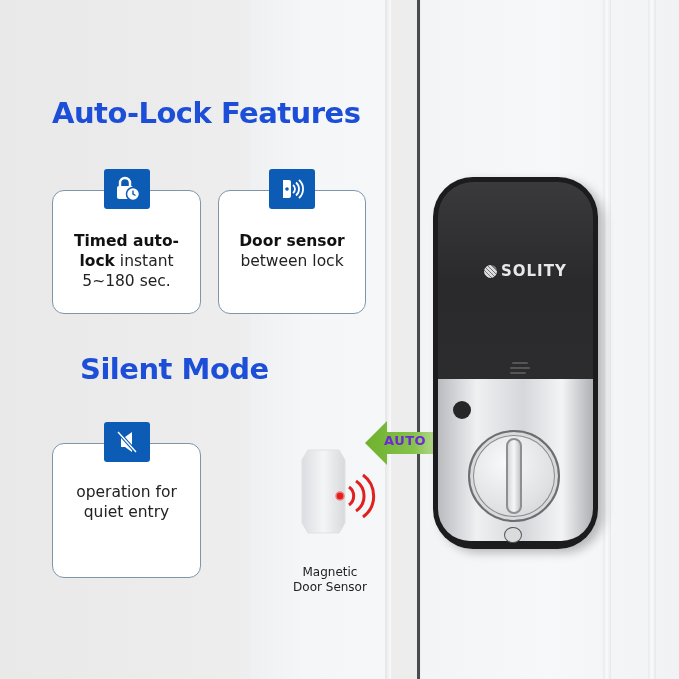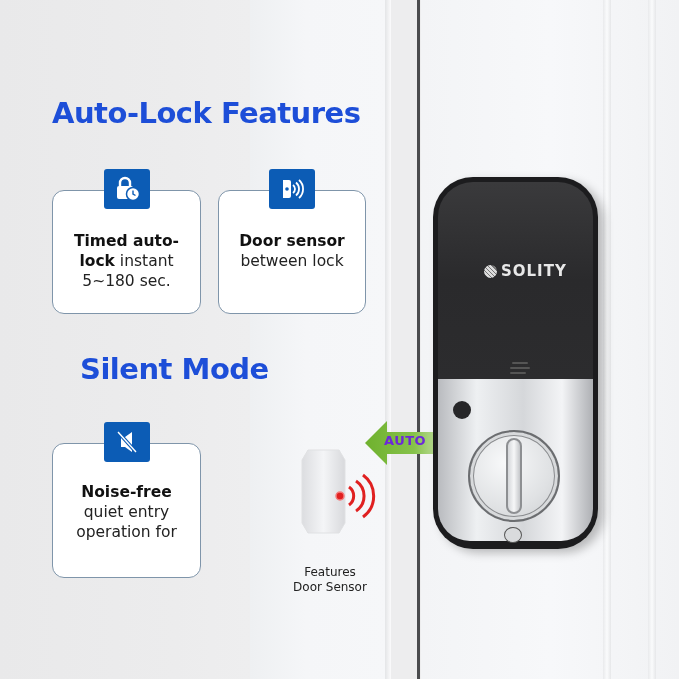--- a/index.html
+++ b/index.html
@@ -166,23 +166,22 @@
 
 <div class="card" style="left:52px;top:443px;width:149px;height:135px;">
   <div class="badge">
     <svg width="28" height="26" viewBox="0 0 28 26">
       <path d="M8 8 h4 l7 -5 v20 l-7 -5 h-4 z" fill="#fff"></path>
       <line x1="5" y1="3" x2="23" y2="23" stroke="#0c5cb5" stroke-width="3.5"></line>
       <line x1="5" y1="3" x2="23" y2="23" stroke="#fff" stroke-width="1.4"></line>
     </svg>
   </div>
   <div class="text" style="top:38px;">
-    <div><b>Noise-free</b></div>
+    <div>operation for</div>
     <div>quiet entry</div>
-    <div>operation for</div>
   </div>
 </div>
 
 <div class="sensor">
   <svg width="47" height="87" viewBox="0 0 47 87">
     <defs>
       <linearGradient id="sg" x1="0" x2="1">
         <stop offset="0" stop-color="#dcdde0"></stop>
         <stop offset="0.5" stop-color="#f4f5f7"></stop>
         <stop offset="1" stop-color="#d8d9dc"></stop>
@@ -191,21 +190,21 @@
     <path d="M8 2 h31 l6 10 v63 l-6 10 h-31 l-6 -10 v-63 z" fill="url(#sg)" stroke="#e0e1e3"></path>
   </svg>
 </div>
 <svg style="position:absolute;left:330px;top:470px;" width="56" height="56" viewBox="0 0 56 56">
   <circle cx="10" cy="26" r="4" fill="#e02020" stroke="#f47b7b" stroke-width="1.5"></circle>
   <path d="M19 17 a11 11 0 0 1 0 18" fill="none" stroke="#e02020" stroke-width="3"></path>
   <path d="M26 11 a18 18 0 0 1 0 30" fill="none" stroke="#e02020" stroke-width="3"></path>
   <path d="M33 5 a26 26 0 0 1 0 42" fill="none" stroke="#e02020" stroke-width="3"></path>
 </svg>
 <div class="sensor-label">
-  <div>Features</div>
+  <div>Magnetic</div>
   <div>Door Sensor</div>
 </div>
 
 <div class="auto-arrow">
   <svg width="70" height="50" viewBox="0 0 70 50">
     <defs>
       <linearGradient id="ag" x1="0" x2="1">
         <stop offset="0" stop-color="#6fb12e"></stop>
         <stop offset="0.7" stop-color="#86c24a"></stop>
         <stop offset="1" stop-color="#b6d98f"></stop>

